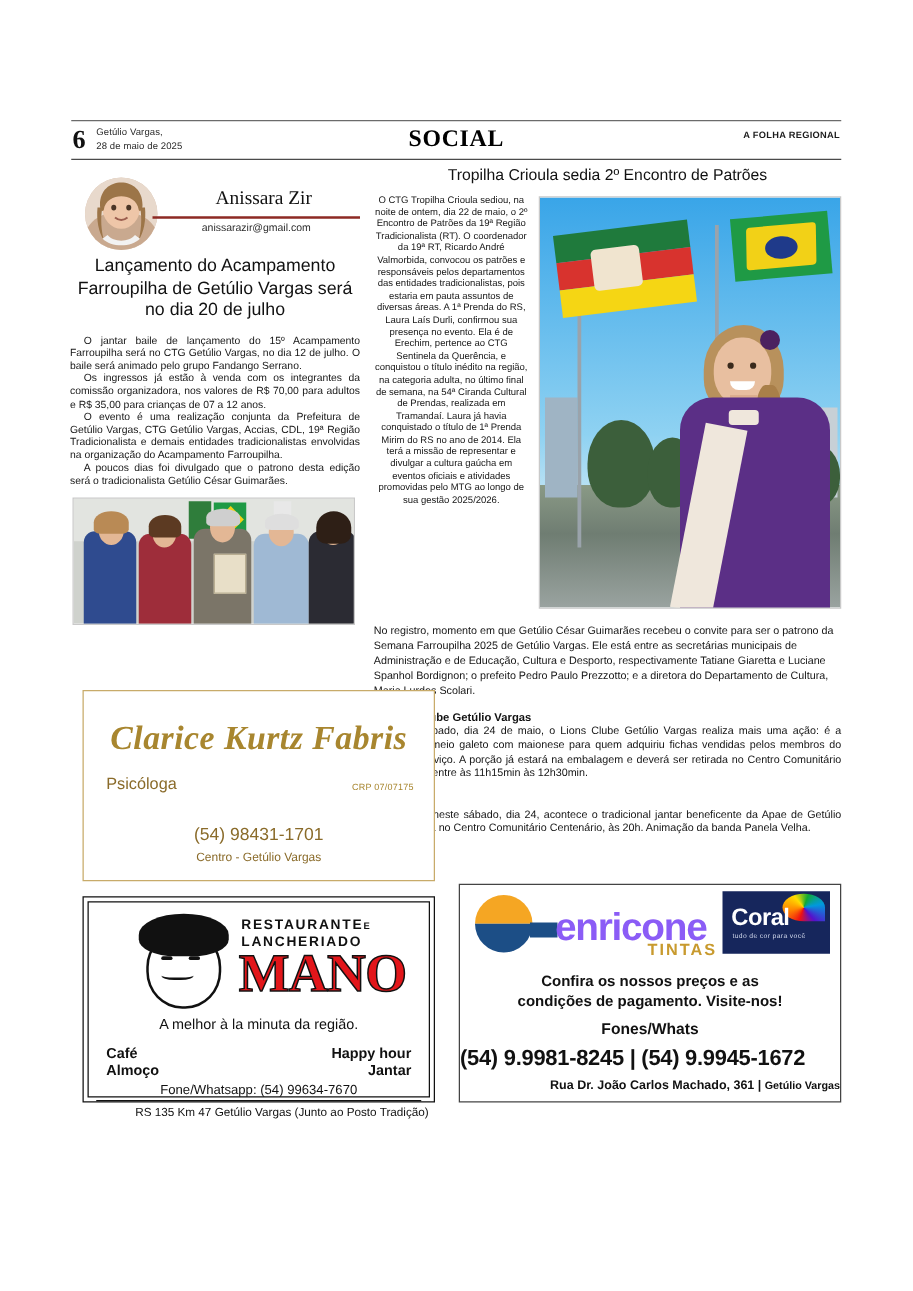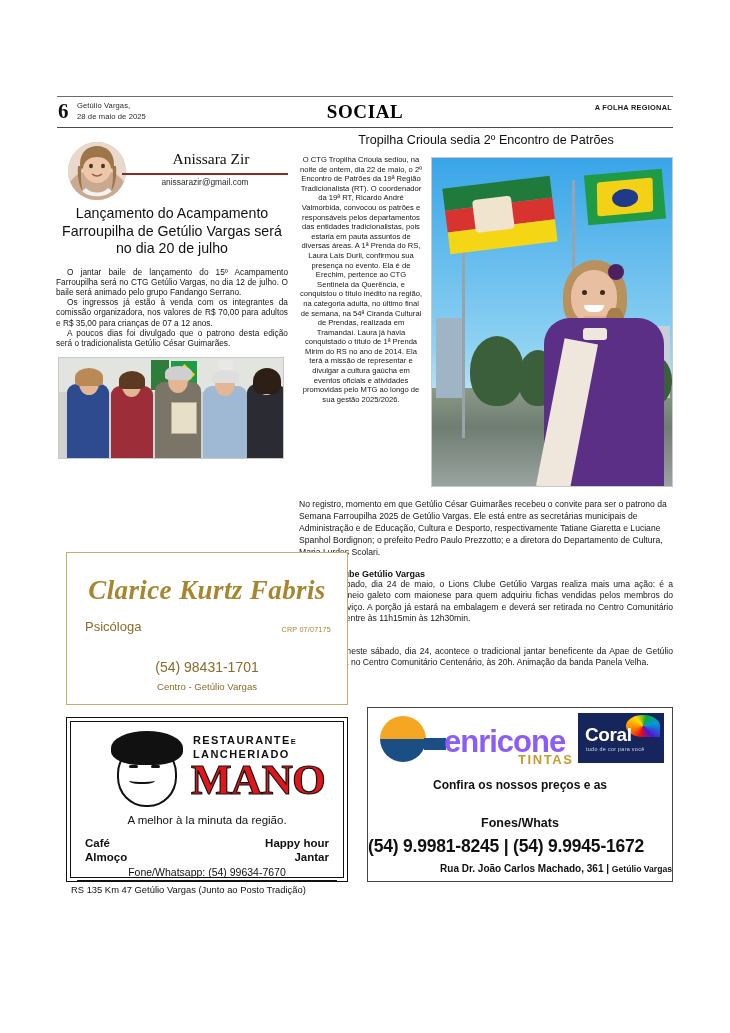--- a/index.html
+++ b/index.html
@@ -152,21 +152,21 @@
   .mano-big {
     position:absolute; left:120px; top:36px;
     font-family:"Liberation Serif", serif; font-weight:bold; font-style:normal;
     font-size:43px; line-height:43px; letter-spacing:-.5px; color:#e2161a;
     -webkit-text-stroke:1.2px #111;
   }
   .mano-slogan { position:absolute; left:0; right:0; top:92px; text-align:center; font-size:11.5px; color:#111; }
   .mano-c1 { position:absolute; left:14px; top:114px; font-size:11.5px; font-weight:bold; color:#111; line-height:14px; }
   .mano-c2 { position:absolute; right:14px; top:114px; text-align:right; font-size:11.5px; font-weight:bold; color:#111; line-height:14px; }
   .mano-fone { position:absolute; left:0; right:0; top:144px; text-align:center; font-size:10.5px; color:#111; }
-  .mano-addr { position:absolute; left:0; right:0; top:162px; text-align:left; font-size:9.4px; color:#111; }
+  .mano-addr { position:absolute; left:0; right:0; top:162px; text-align:right; font-size:9.4px; color:#111; }
   .ad-mano-sep { position:absolute; left:6px; right:6px; top:158px; height:1px; background:#111; }
 
   .ad-enricone { left:367px; top:707px; width:306px; height:175px; border:1px solid #444; }
   .en-logo { position:absolute; left:12px; top:6px; width:196px; height:58px; }
   .en-sun {
     position:absolute; left:0; top:2px; width:46px; height:23px;
     background:#f5a623; border-radius:23px 23px 0 0;
   }
   .en-bowl {
     position:absolute; left:0; top:25px; width:46px; height:23px;
@@ -231,20 +231,21 @@
       <div class="byline-name">Anissara Zir</div>
       <div class="byline-rule"></div>
       <div class="byline-mail">anissarazir@gmail.com</div>
     </div>
 
     <div class="headline">Lançamento do Acampamento Farroupilha de Getúlio Vargas será no dia 20 de julho</div>
 
     <div class="body-txt">
       <p>O jantar baile de lançamento do 15º Acampamento Farroupilha será no CTG Getúlio Vargas, no dia 12 de julho. O baile será animado pelo grupo Fandango Serrano.</p>
       <p>Os ingressos já estão à venda com os integrantes da comissão organizadora, nos valores de R$ 70,00 para adultos e R$ 35,00 para crianças de 07 a 12 anos.</p>
+      <p>O evento é uma realização conjunta da Prefeitura de Getúlio Vargas, CTG Getúlio Vargas, Accias, CDL, 19ª Região Tradicionalista e demais entidades tradicionalistas envolvidas na organização do Acampamento Farroupilha.</p>
       <p>A poucos dias foi divulgado que o patrono desta edição será o tradicionalista Getúlio César Guimarães.</p>
     </div>
 
     <div style="position:relative;width:226px;height:102px;margin:9px 0 0 2px;border:1px solid #c9c9c9;overflow:hidden;">
       <div class="grp-wall"></div>
       <div class="grp-back"></div>
 
       <div style="position:absolute;left:92px;top:2px;width:18px;height:30px;background:#2f7d3b;"></div>
       <div style="position:absolute;left:112px;top:3px;width:26px;height:28px;background:#1f9a45;"></div>
       <div style="position:absolute;left:118px;top:9px;width:15px;height:15px;background:#f2d117;transform:rotate(45deg);"></div>
@@ -380,20 +381,21 @@
     </div>
     <div class="en-tintas">TINTAS</div>
 
     <div class="coral-box">
       <div class="coral-rb"></div>
       <div class="coral-word">Coral</div>
       <div class="coral-tag">tudo de cor para você</div>
     </div>
 
     <div class="en-l1">Confira os nossos preços e as</div>
+    <div class="en-l2">condições de pagamento. Visite-nos!</div>
     <div class="en-fones">Fones/Whats</div>
     <div class="en-phones">(54) 9.9981-8245 | (54) 9.9945-1672</div>
     <div class="en-addr">
       <span>Rua Dr. João Carlos Machado, 361 | </span><span class="city">Getúlio Vargas</span>
     </div>
   </div>
 
 </div>
 
 </body></html>

